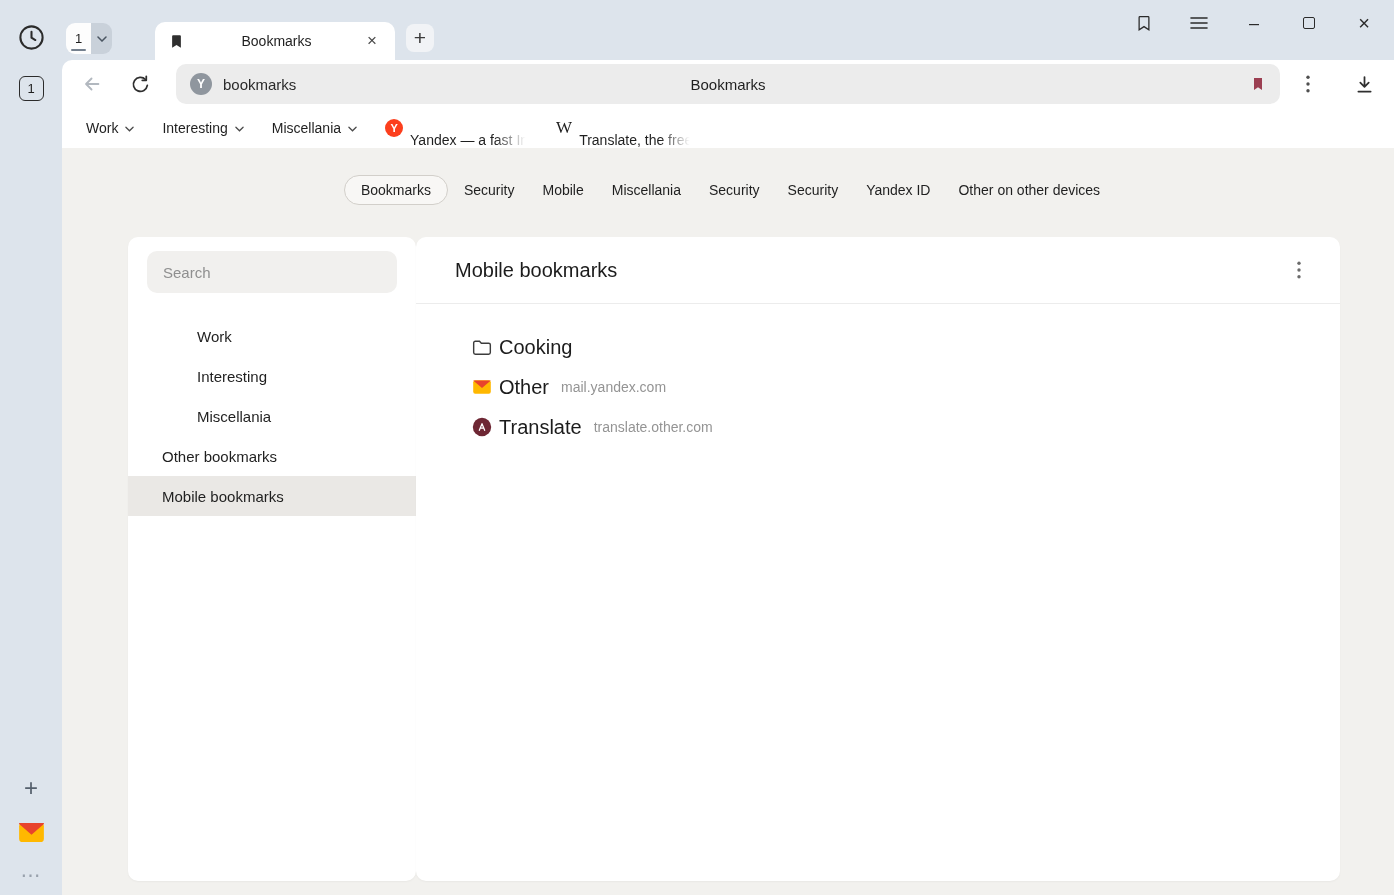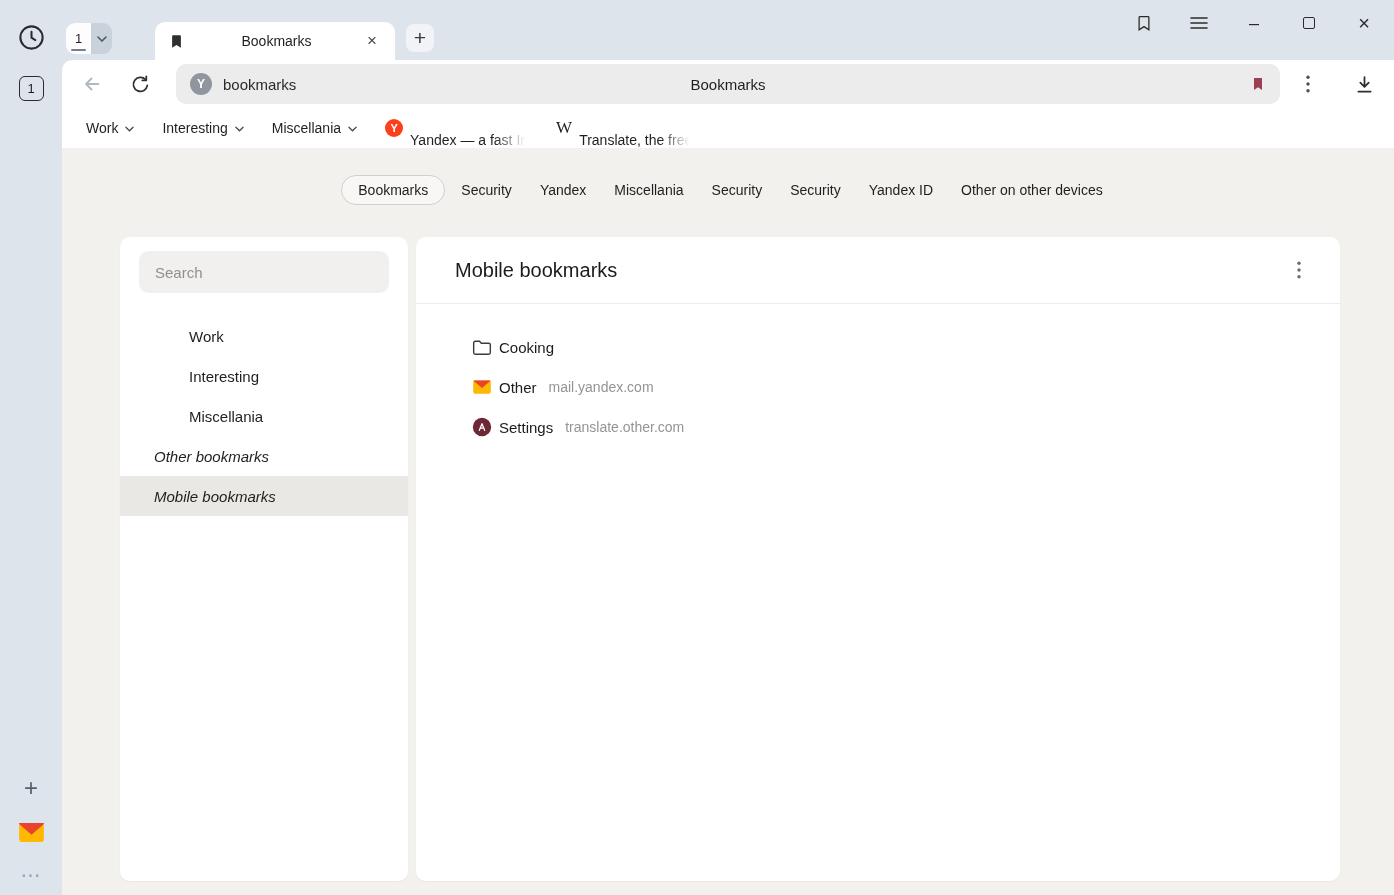--- a/index.html
+++ b/index.html
@@ -66,43 +66,43 @@
     display:flex; align-items:center; justify-content:center; }
   .bm-ico-wiki { font-family:"Liberation Serif", serif; font-size:17px; line-height:18px; color:#1f1f1f; }
 
   
   .main { position:absolute; left:62px; top:148px; right:0; bottom:0; background:#f2f1ee; }
   .nav { position:absolute; top:27px; left:0; right:0; display:flex; justify-content:center; align-items:center; }
   .nav-item { font-size:14px; color:#1f1f1f; padding:0 14px; height:30px; line-height:30px; cursor:pointer; white-space:nowrap; }
   .nav-item.active { background:#f8f7f5; border:1px solid #d2cfca; border-radius:16px; padding:0 16px; line-height:28px; margin:0 2px; }
 
   .card { position:absolute; background:#ffffff; border-radius:10px; box-shadow:0 1px 2px rgba(0,0,0,0.04); overflow:hidden; }
-  .sidebar-card { left:58px; top:89px; width:288px; height:644px; }
+  .sidebar-card { left:66px; top:89px; width:288px; height:644px; }
   .content-card { left:354px; top:89px; width:924px; height:644px; }
 
   .search-input { display:block; width:250px; height:42px; margin:14px 19px 0; border:none; outline:none;
     background:#f1f0ee; border-radius:10px; padding:0 16px; font-size:15px; font-family:inherit; color:#2a2a2a; }
   .search-input::placeholder { color:#8f8f8f; }
 
   .tree { margin-top:23px; }
   .tree-row { height:40px; display:flex; align-items:center; font-size:15px; color:#1f1f1f; cursor:pointer; }
   .tree-row.root { padding-left:15px; gap:7px; }
   .tree-row.child { padding-left:69px; }
-  .tree-row.toplevel { padding-left:34px;font-style:italic; }
+  .tree-row.toplevel { padding-left:34px; }
   .tree-row.selected { background:#eae8e5; }
   .tree-chev { display:flex; margin-top:1px; }
 
   .card-header { height:67px; display:flex; align-items:center; padding:0 26px 0 39px; border-bottom:1px solid #ececec; }
   .panel-title { font-size:20px; font-weight:400; color:#1c1c1c; }
   .panel-kebab { margin-left:auto; width:30px; height:30px; display:flex; align-items:center; justify-content:center; border-radius:6px; }
 
   .bk-list { padding-top:23px; }
   .bk-row { height:40px; display:flex; align-items:center; padding-left:55px; cursor:pointer; }
   .bk-ico { width:22px; display:flex; justify-content:center; margin-right:6px; }
-  .bk-name { font-size:15px; color:#1c1c1c; }
+  .bk-name { font-size:20px; color:#1c1c1c; }
   .bk-url { font-size:14px; color:#949494; margin-left:12px; }
 </style>
 </head>
 <body>
 
 <div class="rail">
   <button class="rail-clock">
     <span>
       <svg width="29" height="29" viewBox="0 0 24 24">
           <circle cx="12" cy="12" r="9.2" fill="none" stroke="#2b2b2b" stroke-width="1.7"></circle>
@@ -244,21 +244,21 @@
       <span class="bm-label bm-fade">Translate, the free</span>
     </div>
   </div>
 </div>
 
 <div class="main">
 
   <div class="nav">
     <div class="nav-item active">Bookmarks</div>
     <div class="nav-item">Security</div>
-    <div class="nav-item">Yandex</div>
+    <div class="nav-item">Mobile</div>
     <div class="nav-item">Miscellania</div>
     <div class="nav-item">Security</div>
     <div class="nav-item">Security</div>
     <div class="nav-item">Yandex ID</div>
     <div class="nav-item">Other on other devices</div>
   </div>
 
   <div class="card sidebar-card">
     <input class="search-input" type="text" placeholder="Search" style="">
     <div class="tree">
@@ -314,18 +314,18 @@
         <span class="bk-url">mail.yandex.com</span>
       </div>
 
       <div class="bk-row">
         <span class="bk-ico">
           <svg width="20" height="20" viewBox="0 0 24 24">
               <circle cx="12" cy="12" r="11" fill="#6e2734"></circle>
               <path d="M8.8 16L12 8l3.2 8M10.1 13.4h3.8" stroke="#fff" stroke-width="1.5" fill="none" stroke-linecap="round" stroke-linejoin="round"></path>
             </svg>
         </span>
-        <span class="bk-name">Settings</span>
+        <span class="bk-name">Translate</span>
         <span class="bk-url">translate.other.com</span>
       </div>
     </div>
   </div>
 </div>
 
 </body></html>

